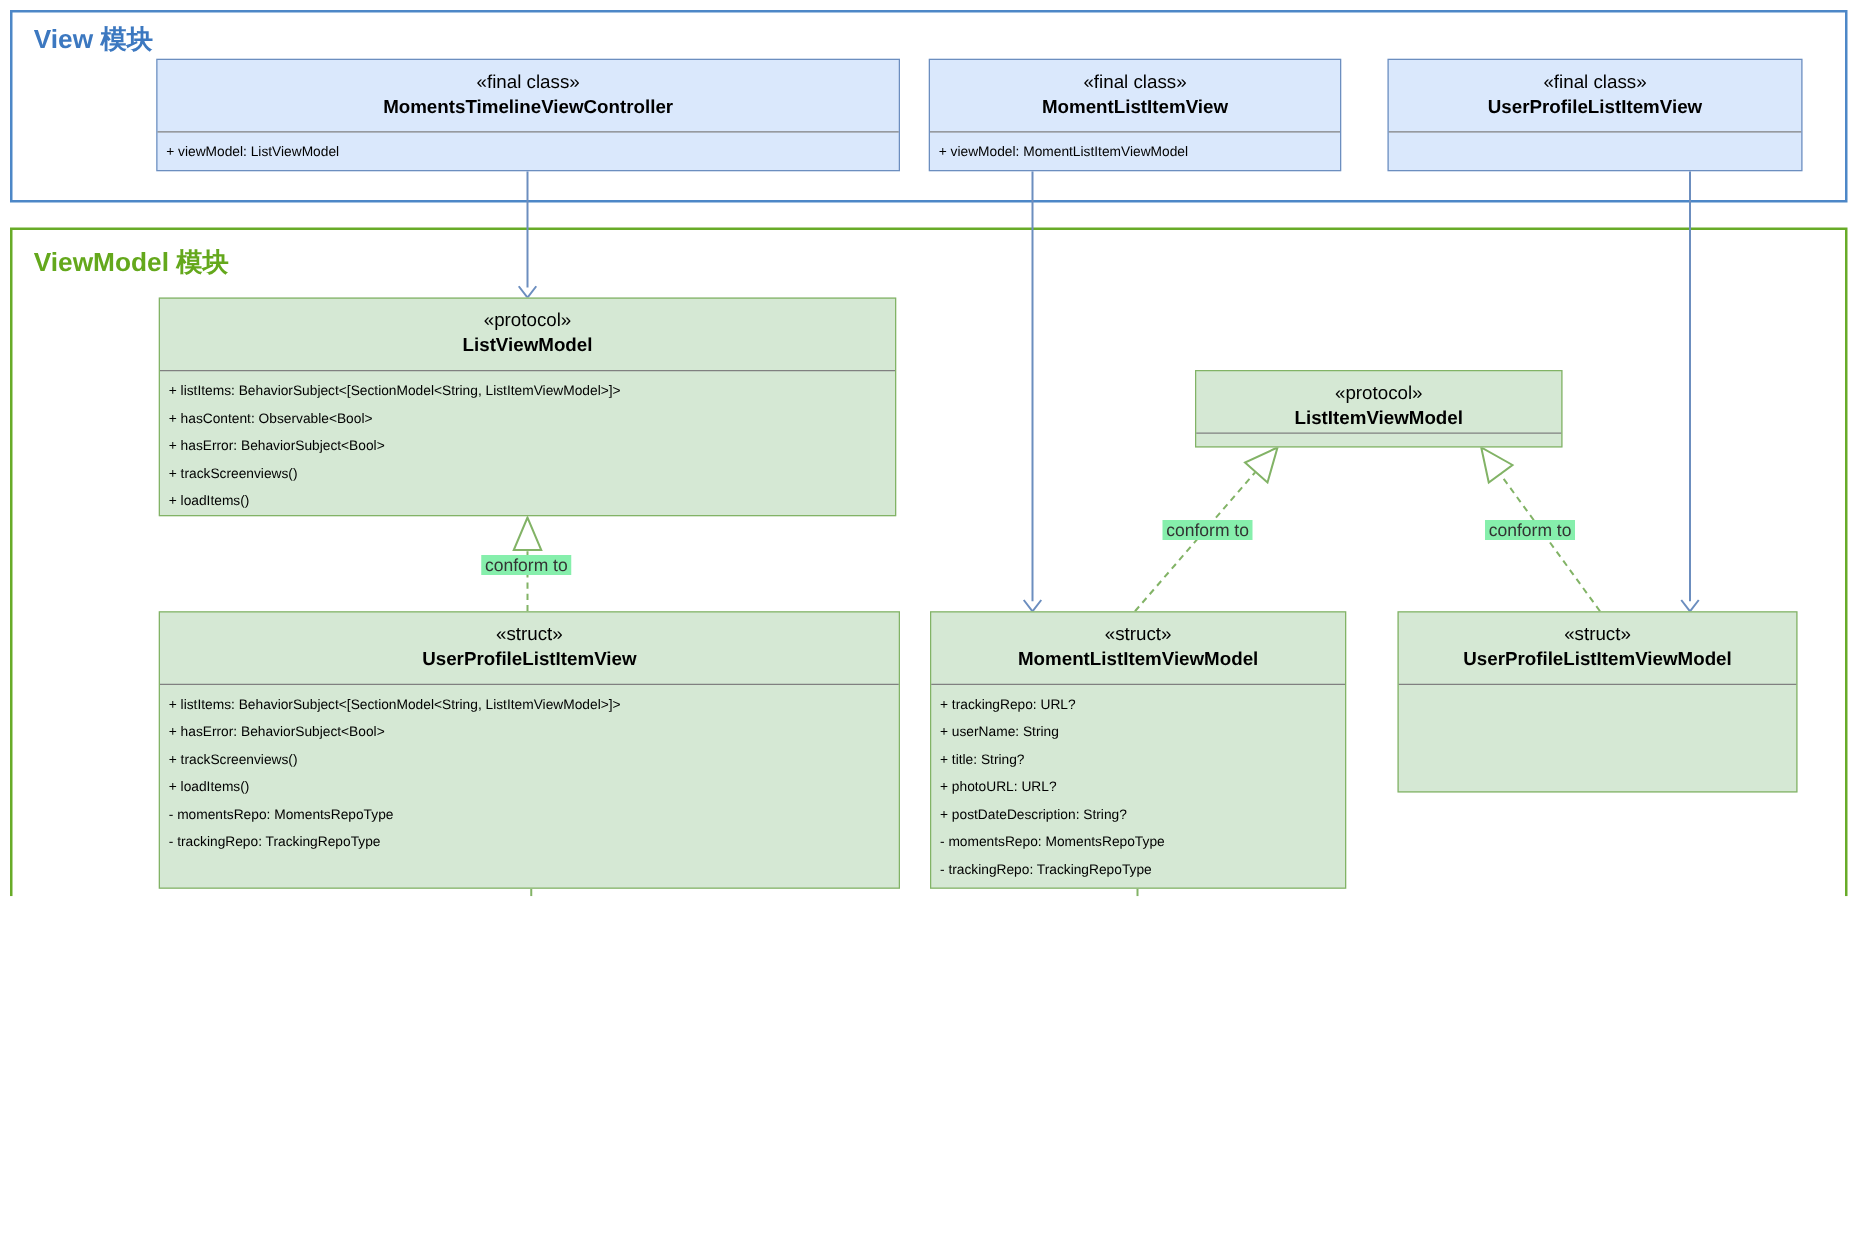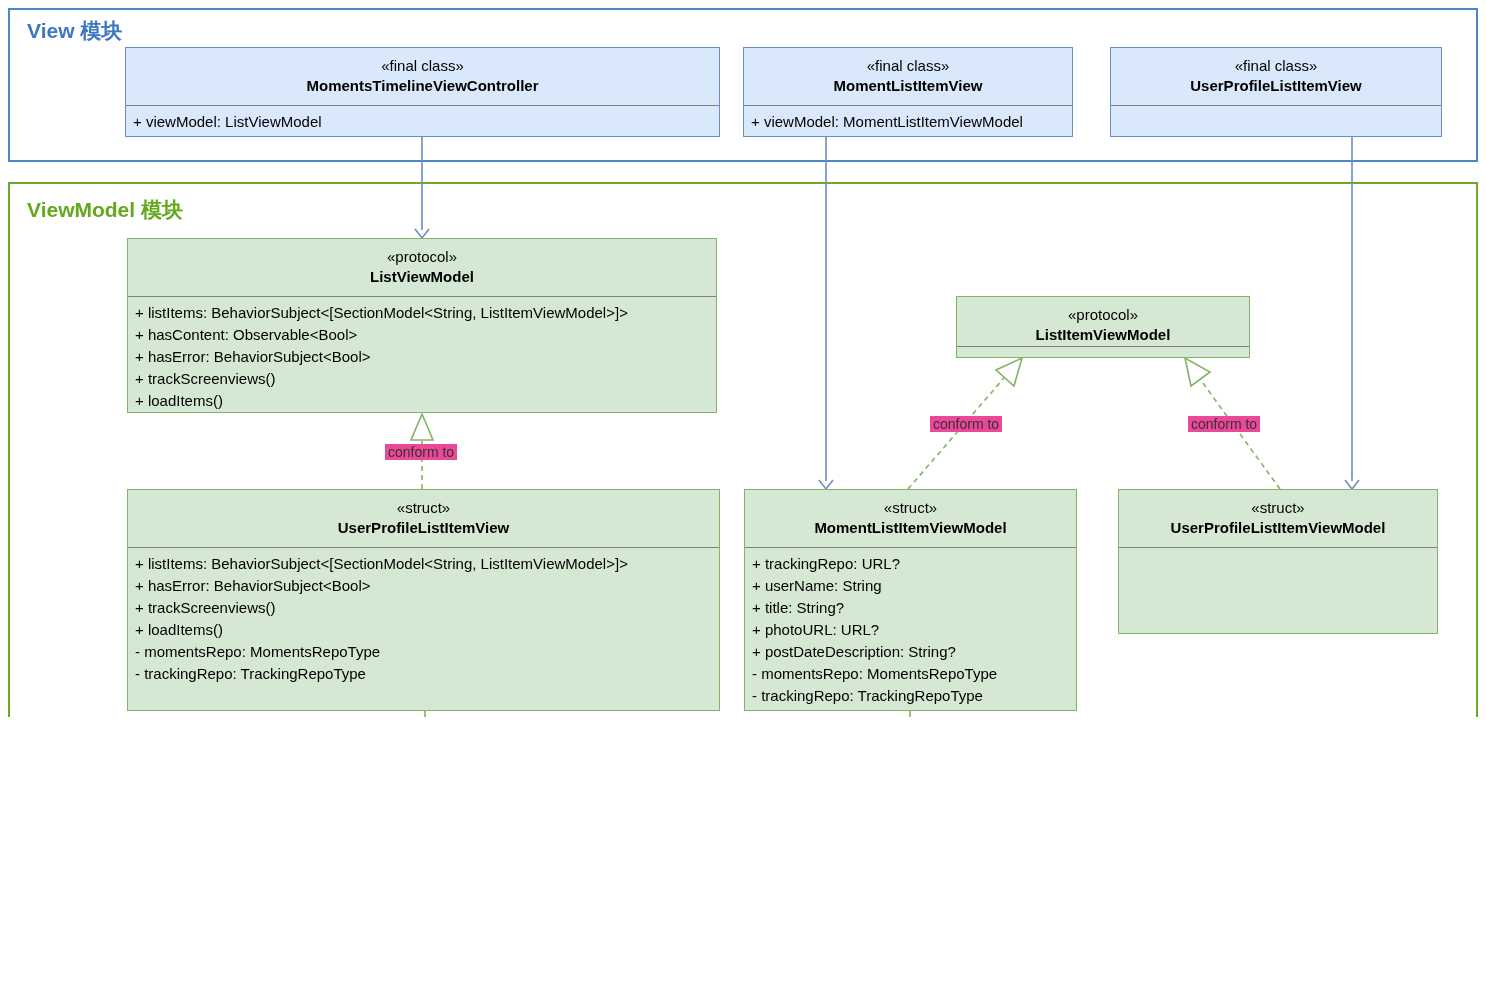--- a/index.html
+++ b/index.html
@@ -20,27 +20,27 @@
   .uml{position:absolute;border:1px solid;box-sizing:border-box;z-index:2;}
   .uml.blue{background:#dae8fc;border-color:#6c8ebf;}
   .uml.green{background:#d5e8d4;border-color:#82b366;}
   .uml.purple{background:#e1d5e7;border-color:#9673a6;}
 
   .head{height:58px;box-sizing:border-box;text-align:center;padding-top:8px;
         border-bottom:1px solid #808080;}
   .head.slim{height:50px;}
   .stereo{font-size:15px;line-height:19px;color:#000;}
   .cname{font-size:15px;line-height:22px;font-weight:bold;color:#000;}
-  .body{padding:5px 7px;font-size:15px;line-height:22px;color:#000;text-align:left;}
+  .body{padding:5px 7px;font-size:11px;line-height:22px;color:#000;text-align:left;}
   .attr{white-space:nowrap;}
 
   #svg-arrows{position:absolute;left:0;top:0;z-index:1;pointer-events:none;}
 
   .conform-label{position:absolute;z-index:3;font-size:14px;color:#333;
-                 background:#ec4899;padding:0 3px;white-space:nowrap;}
+                 background:#86efac;padding:0 3px;white-space:nowrap;}
 </style>
 </head>
 <body>
 
 <div id="canvas">
 
   <div class="module" id="module-view"></div>
   <div class="module" id="module-viewmodel"></div>
   <div class="module" id="module-repository"></div>
 

